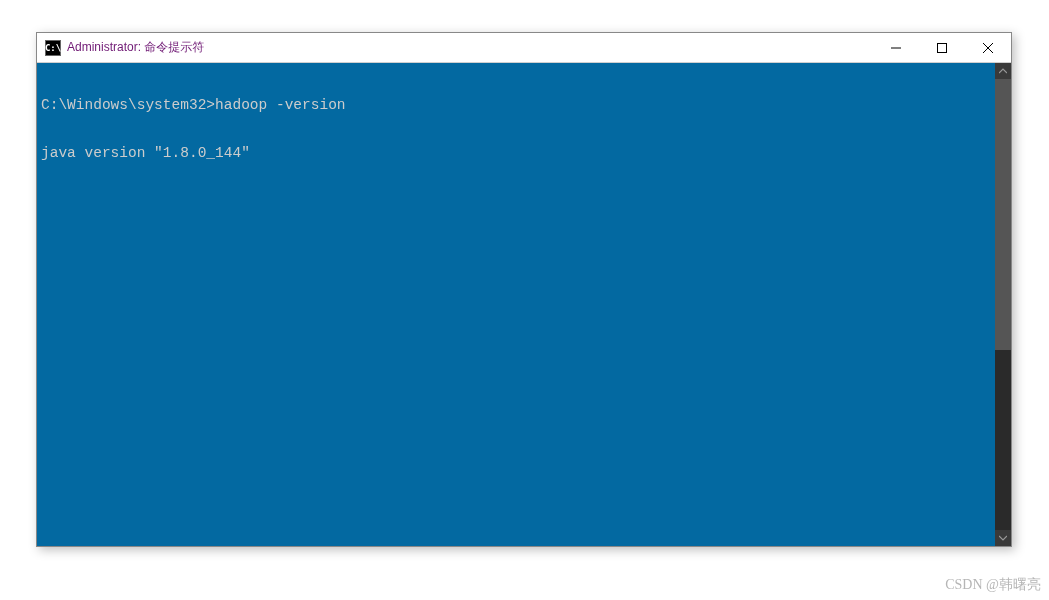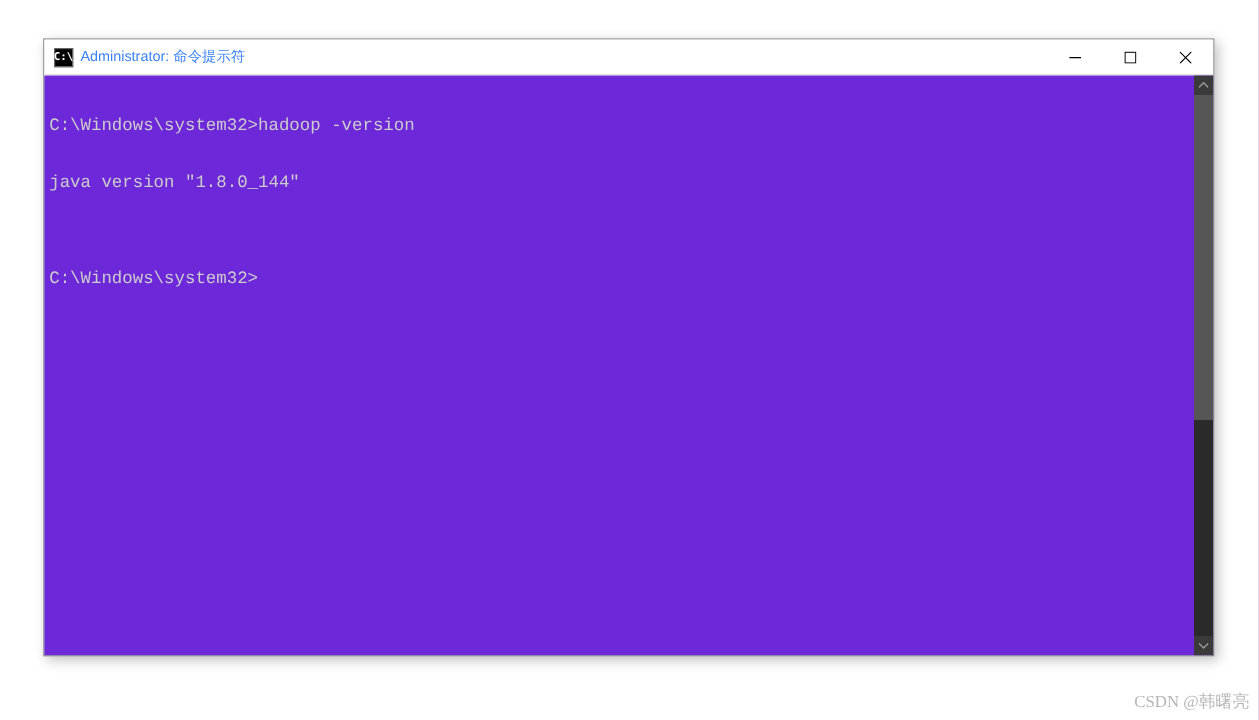--- a/index.html
+++ b/index.html
@@ -45,21 +45,21 @@
       justify-content: center;
       font-size: 9px;
       font-weight: bold;
       background: #000000;
       color: #ffffff;
       border: 1px solid #666;
       font-family: "Consolas", monospace;
     }
     .titlebar-title {
       font-size: 12px;
-      color: #3b82f6;
+      color: #701a75;
       flex: 1;
     }
     .window-controls {
       display: flex;
       height: 100%;
     }
     .window-btn {
       width: 46px;
       height: 100%;
       display: flex;
@@ -69,21 +69,21 @@
       border: none;
       cursor: pointer;
     }
     .window-btn svg {
       width: 10px;
       height: 10px;
     }
     .terminal-area {
       flex: 1;
       display: flex;
-      background: #6d28d9;
+      background: #0369a1;
       overflow: hidden;
     }
     .terminal-content {
       flex: 1;
       padding: 2px 4px;
       font-family: "Consolas", "Courier New", monospace;
       font-size: 14.5px;
       line-height: 16px;
       color: #cccccc;
       white-space: pre;
@@ -154,21 +154,20 @@
           <line x1="10" y1="0" x2="0" y2="10" stroke="#000" stroke-width="1"></line>
         </svg>
       </button>
     </div>
   </div>
   <div class="terminal-area">
     <div class="terminal-content">
       <span class="terminal-line">C:\Windows\system32&gt;hadoop -version</span>
       <span class="terminal-line">java version "1.8.0_144"</span>
       <span class="terminal-line"></span>
-      <span class="terminal-line">C:\Windows\system32&gt;</span>
     </div>
     <div class="scrollbar">
       <div class="scroll-btn">
         <svg width="8" height="6" viewBox="0 0 8 6">
           <path d="M0 5 L4 1 L8 5" fill="none" stroke="#999" stroke-width="1.2"></path>
         </svg>
       </div>
       <div class="scroll-track">
         <div class="scroll-thumb"></div>
       </div>

